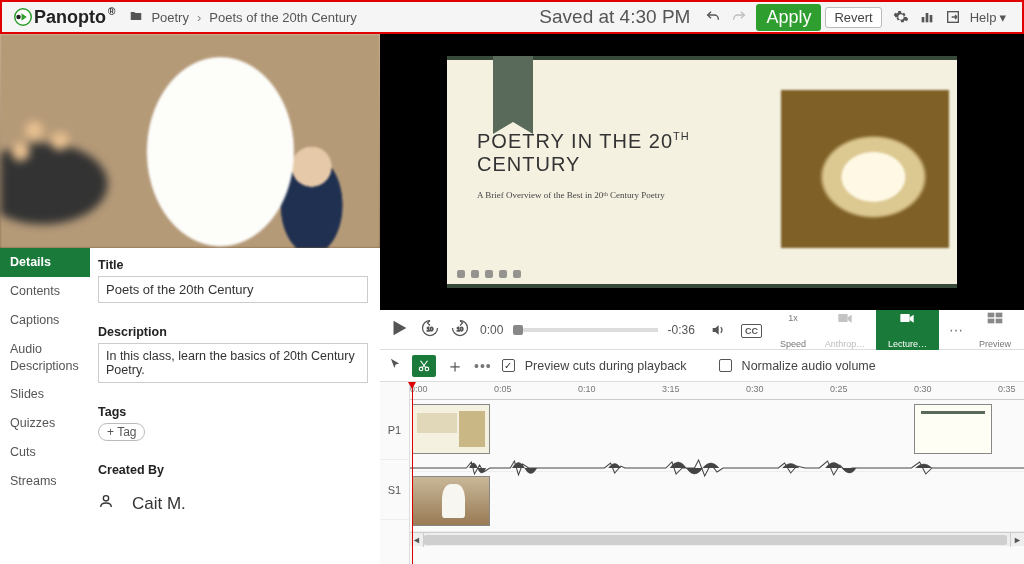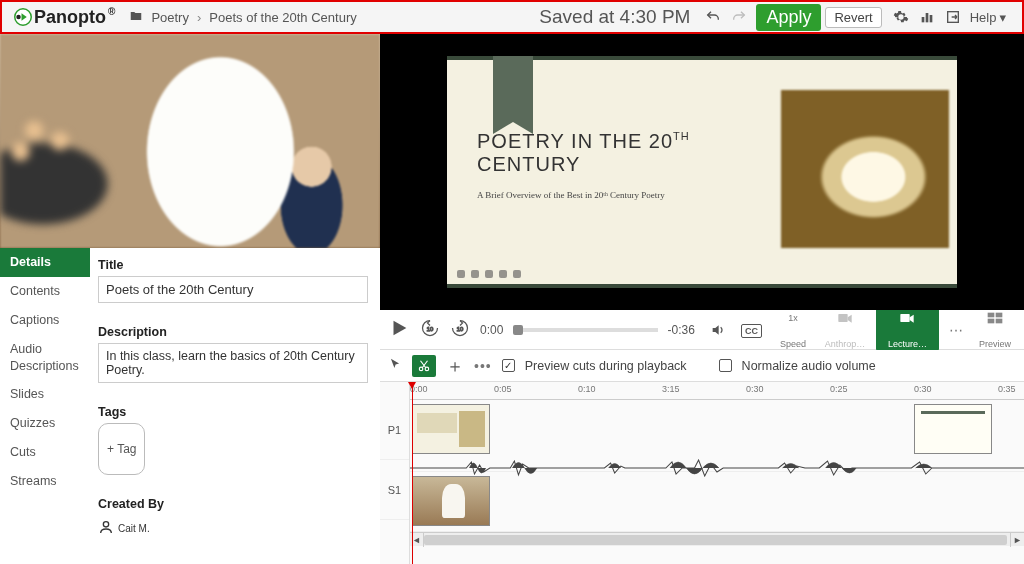--- a/index.html
+++ b/index.html
@@ -46,22 +46,22 @@
 
   
   .panel { display: flex; flex: 1; background:#fff;}
   .sidebar { width: 90px; border-right: none; }
   .side-item { padding: 6px 10px; font-size: 12.5px; color: #555; cursor: pointer; line-height:1.35;}
   .side-item.active { background: #1a7a3a; color: #fff; font-weight: 600; }
   .details { flex:1; padding: 6px 12px 0 8px; }
   .field-label { font-size: 12.5px; font-weight: 600; color: #222; margin: 4px 0 4px; }
   .txt-input { width: 100%; border: 1px solid #ccc; padding: 5px 7px; font-size: 13px; color:#333;}
   .desc-box { width:100%; border:1px solid #ccc; padding:5px 7px; font-size:12.5px; color:#333; min-height:28px;}
-  .tag-chip { display:inline-block; border:1px solid #bbb; border-radius:10px; padding:18px 8px; font-size:12px; color:#555; cursor:pointer;}
-  .creator { display:flex; align-items:center; gap:4px; margin-top:8px; color:#333; font-size:10px;}
+  .tag-chip { display:inline-block; border:1px solid #bbb; border-radius:10px; padding:1px 8px; font-size:12px; color:#555; cursor:pointer;}
+  .creator { display:flex; align-items:center; gap:18px; margin-top:16px; color:#333; font-size:17px;}
   .details .section-gap{height:18px;}
 
   
   .slide-area { height: 276px; background: #000; display:flex; align-items:center; justify-content:center; position:relative;}
   .slide { width: 510px; height: 232px; background: #f4f1e1; position:relative; border-top:4px solid #394a3a; border-bottom:4px solid #394a3a;}
   .ribbon { position:absolute; left:46px; top:-4px; width:40px; height:66px; background:#5a6a5a; }
   .ribbon::after{content:"";position:absolute;bottom:-12px;left:0;border-left:20px solid #5a6a5a;border-right:20px solid #5a6a5a;border-bottom:12px solid transparent;}
   .slide-text{position:absolute; left:30px; top:70px; width:280px;}
   .slide-title{font-family:"Times New Roman",serif; font-size:20px; letter-spacing:1px; color:#333;}
   .slide-title sup{font-size:11px;}

